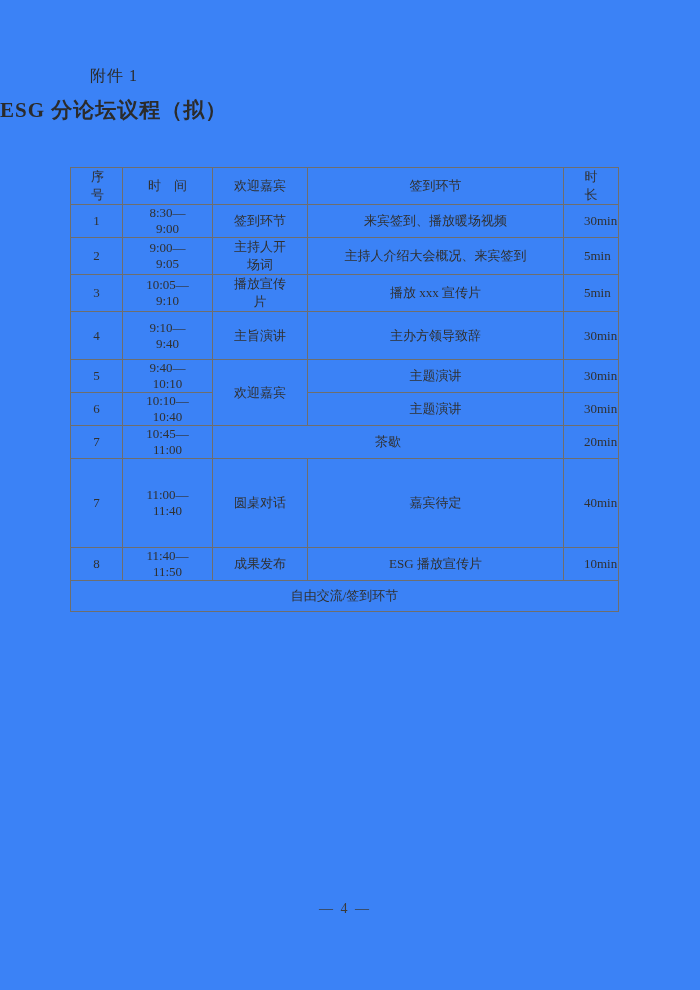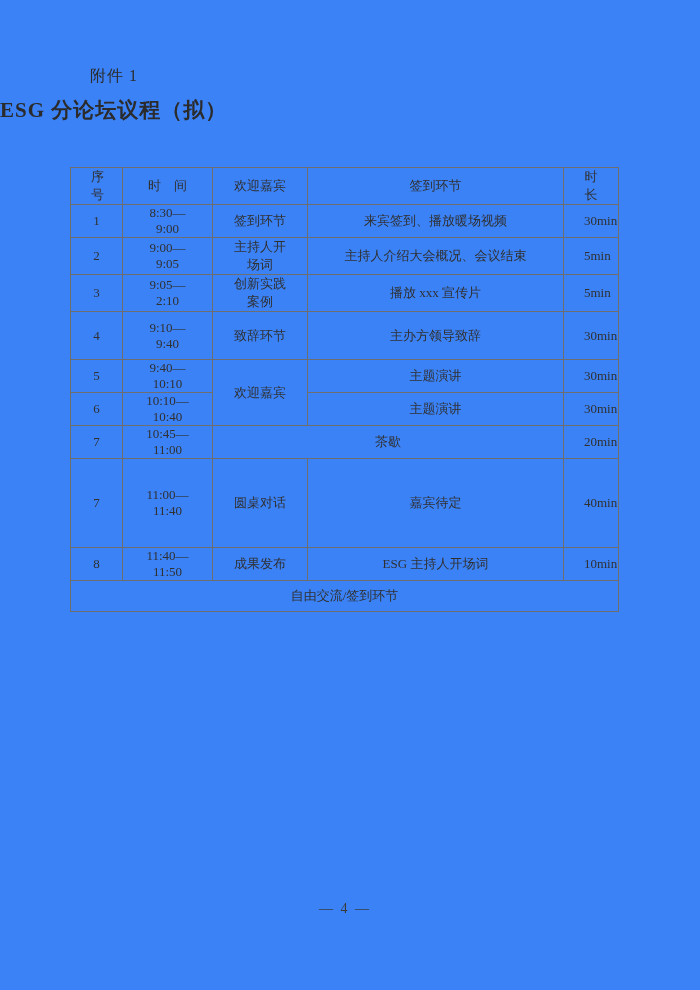--- a/index.html
+++ b/index.html
@@ -100,36 +100,36 @@
         <td>8:30—9:00</td>
         <td>签到环节</td>
         <td>来宾签到、播放暖场视频</td>
         <td>30min</td>
       </tr>
 
       <tr style="height:31px;">
         <td>2</td>
         <td>9:00—9:05</td>
         <td>主持人开场词</td>
-        <td>主持人介绍大会概况、会议结束</td>
+        <td>主持人介绍大会概况、来宾签到</td>
         <td>5min</td>
       </tr>
 
       <tr style="height:32px;">
         <td>3</td>
-        <td>9:05—2:10</td>
-        <td>创新实践案例</td>
+        <td>10:05—9:10</td>
+        <td>播放宣传片</td>
         <td>播放 xxx 宣传片</td>
         <td>5min</td>
       </tr>
 
       <tr style="height:48px;">
         <td>4</td>
         <td>9:10—9:40</td>
-        <td>致辞环节</td>
+        <td>主旨演讲</td>
         <td>主办方领导致辞</td>
         <td>30min</td>
       </tr>
 
       <tr style="height:31px;">
         <td>5</td>
         <td>9:40—10:10</td>
         <td rowspan="2">欢迎嘉宾</td>
         <td>主题演讲</td>
         <td>30min</td>
@@ -154,21 +154,21 @@
         <td>11:00—11:40</td>
         <td>圆桌对话</td>
         <td>嘉宾待定</td>
         <td>40min</td>
       </tr>
 
       <tr style="height:31px;">
         <td>8</td>
         <td>11:40—11:50</td>
         <td>成果发布</td>
-        <td>ESG 主持人开场词</td>
+        <td>ESG 播放宣传片</td>
         <td>10min</td>
       </tr>
 
       <tr style="height:31px;">
         <td colspan="5">自由交流/签到环节</td>
       </tr>
     </tbody>
   </table>
 
   <div class="page-number">— 4 —</div>

